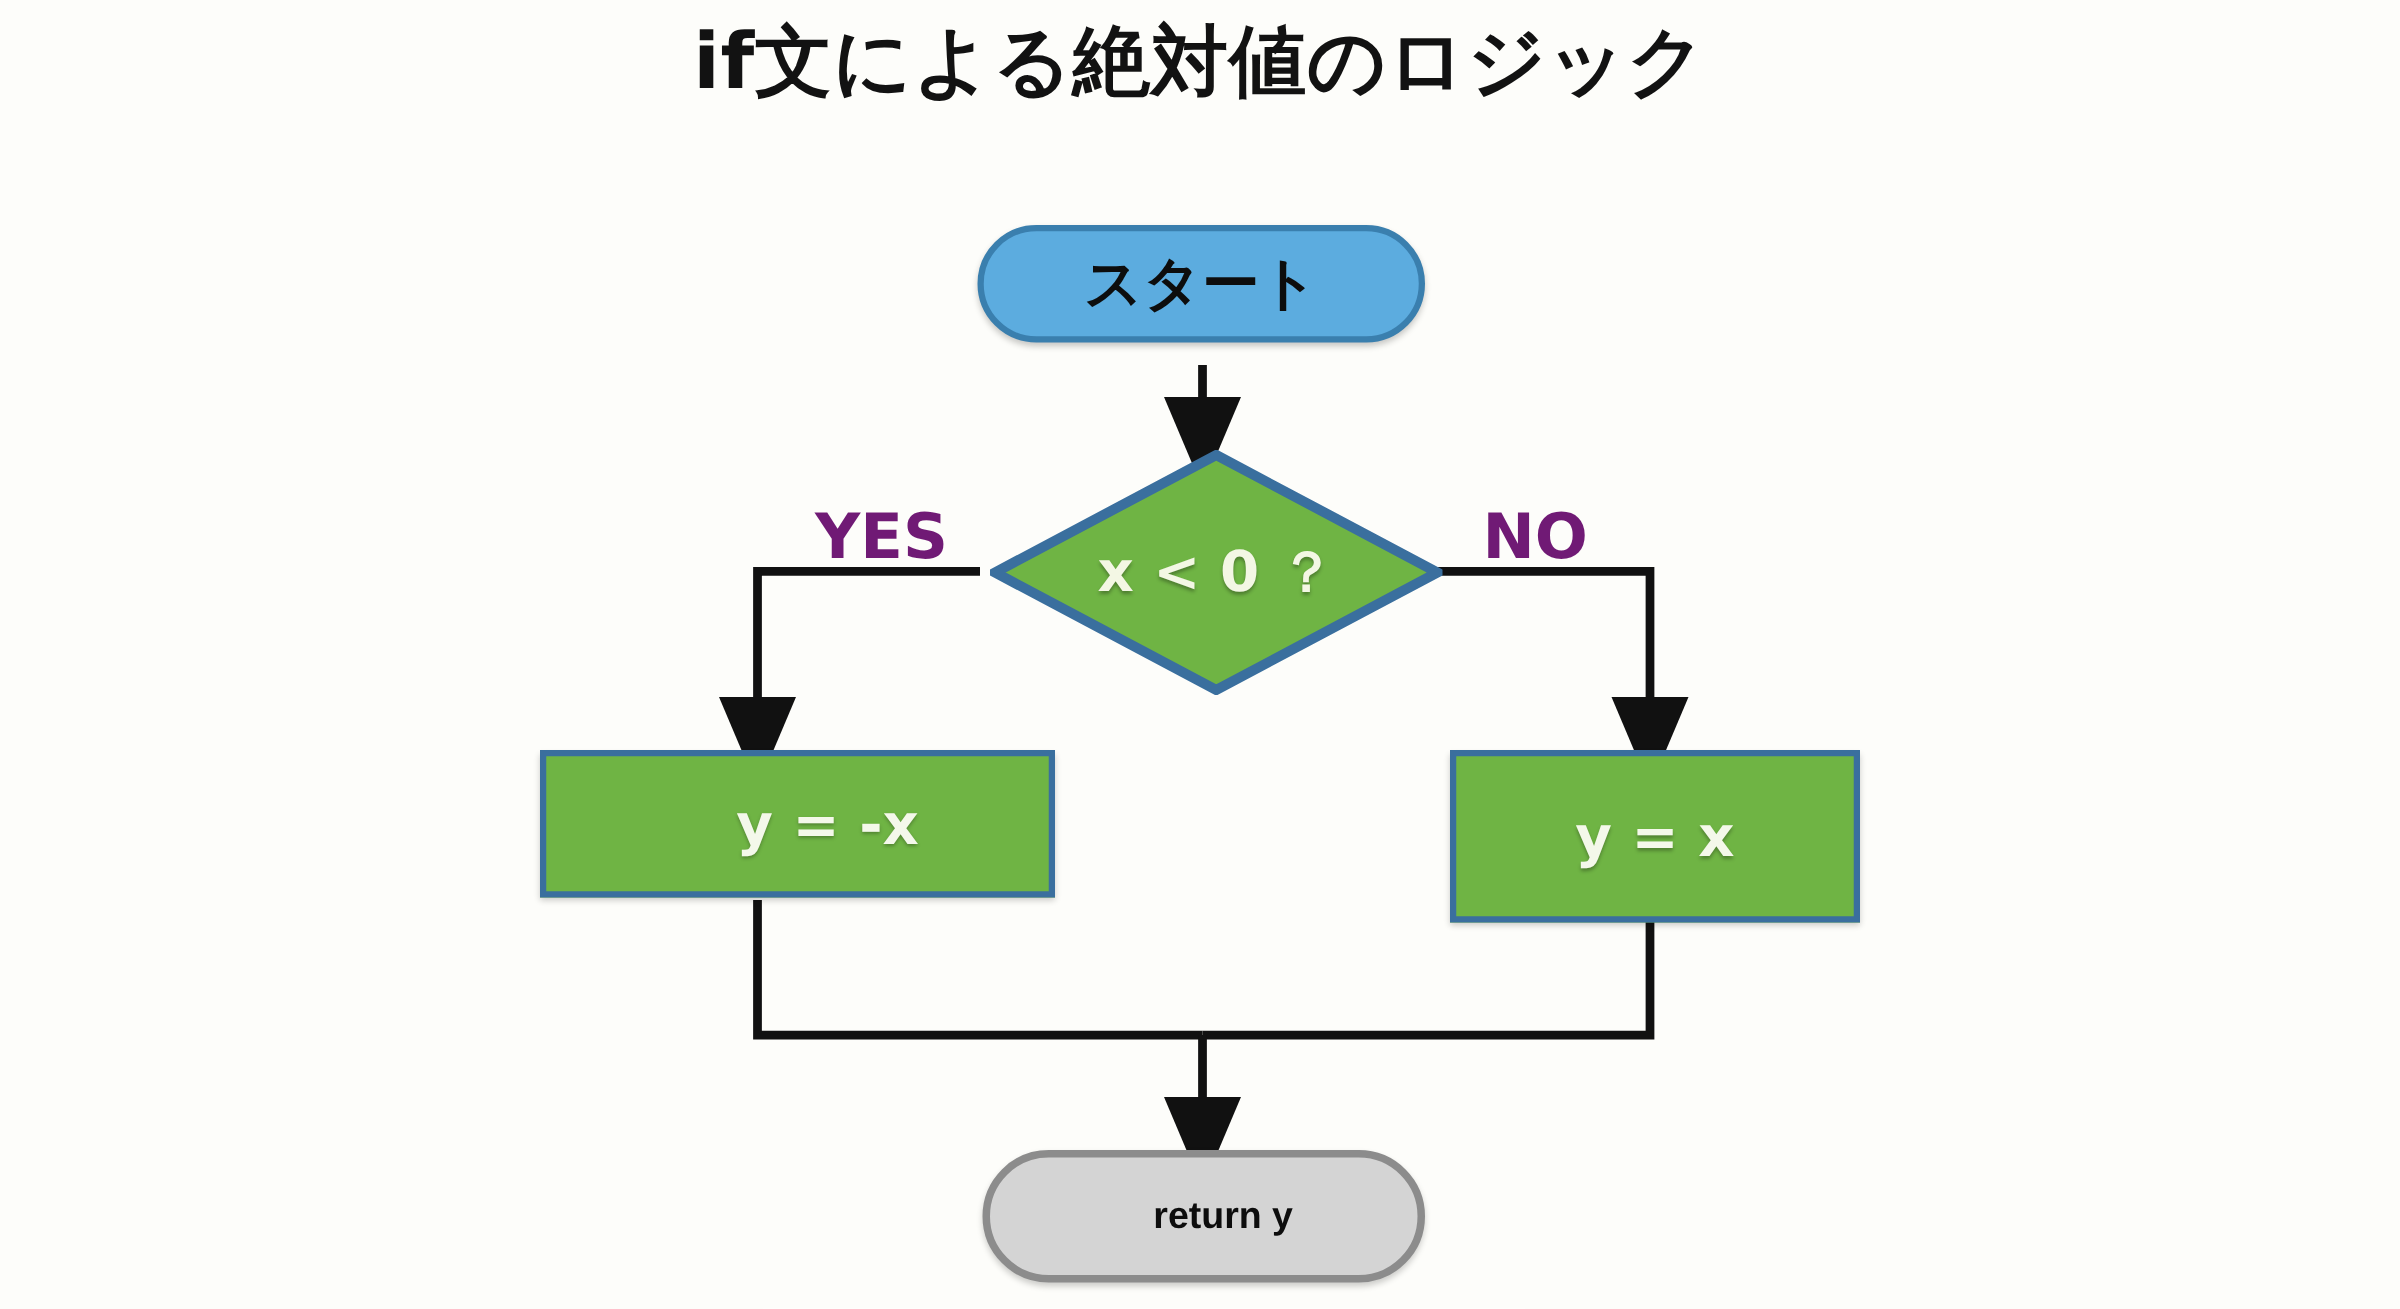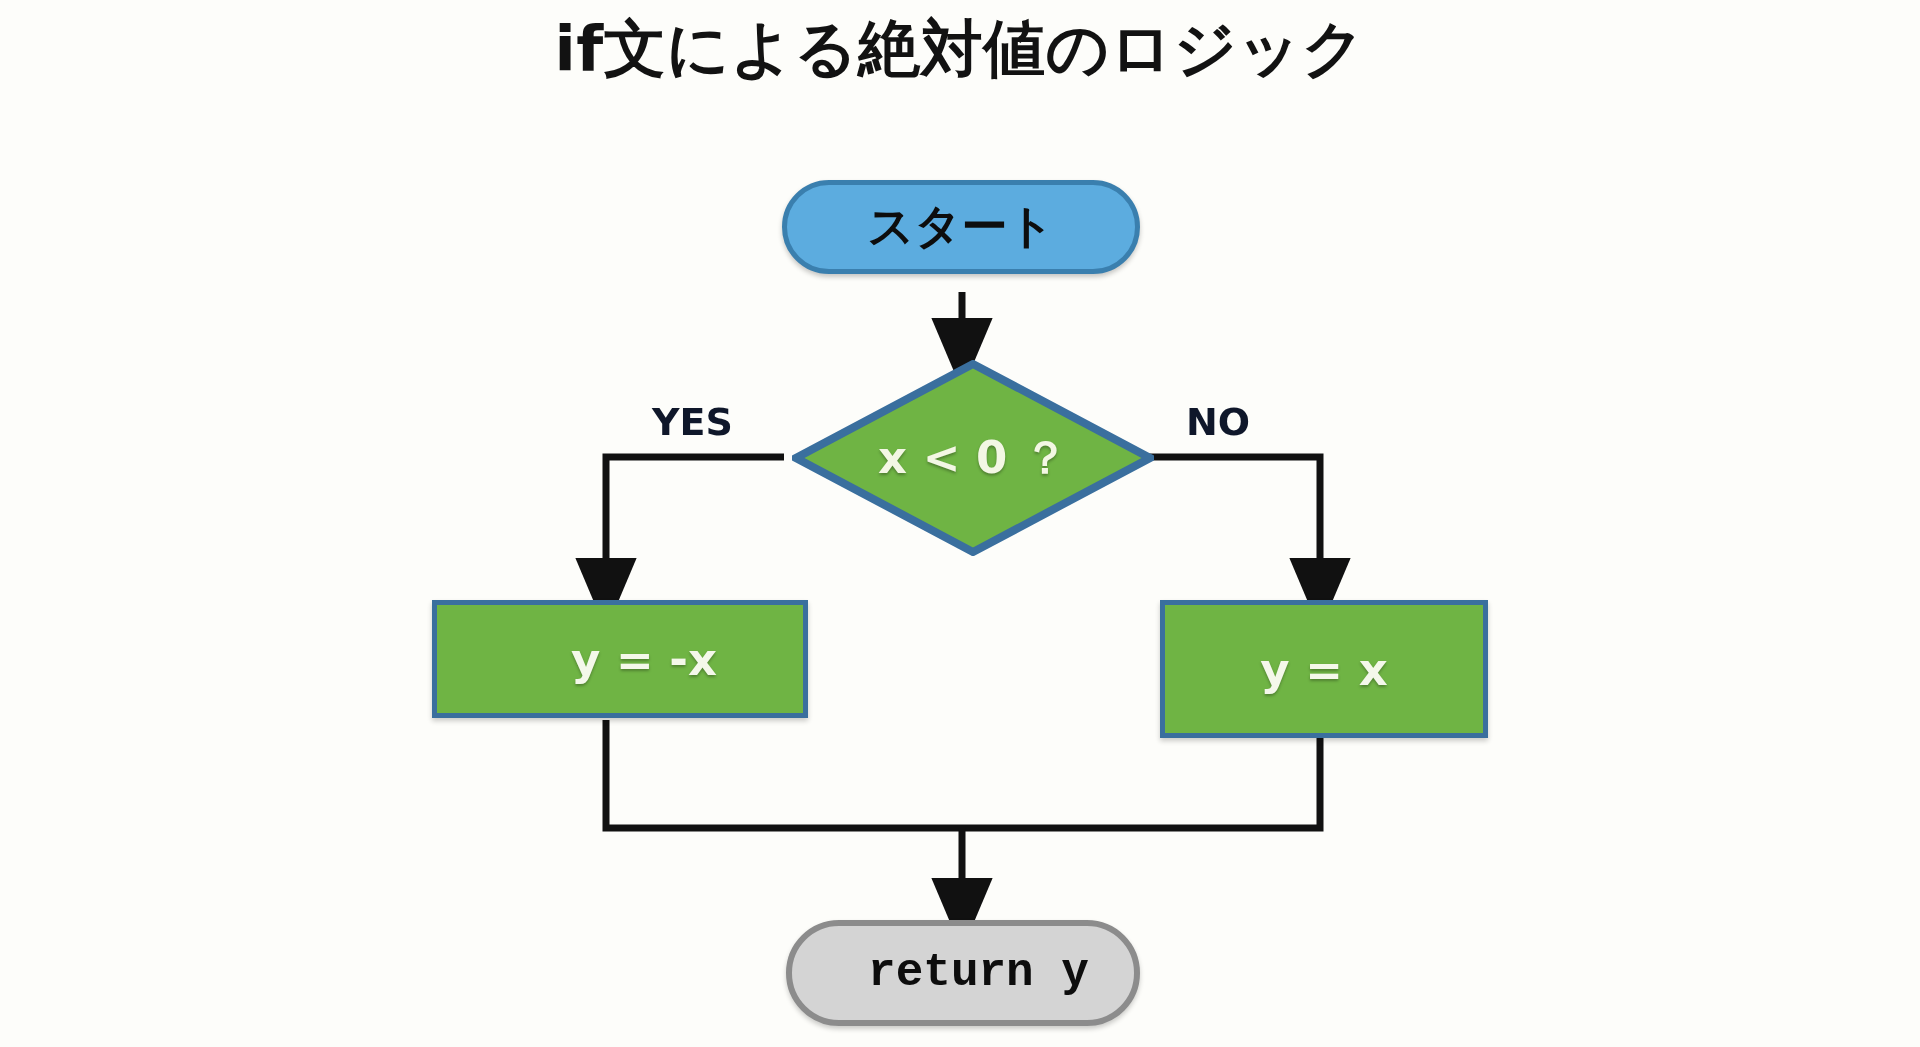--- a/index.html
+++ b/index.html
@@ -102,21 +102,21 @@
   .proc .lbl {
     font-family: "DejaVu Sans", "Liberation Sans", sans-serif;
     font-size: 45px;
     font-weight: 700;
     color: #f4f8ea;
     text-shadow: 0 2px 3px rgba(0,0,0,0.28);
   }
   #node-proc-yes {
     left: 432px;
     top: 600px;
-    width: 376px;
+    width: 412px;
     height: 118px;
     padding-left: 48px;
   }
   #node-proc-no {
     left: 1160px;
     top: 600px;
     width: 328px;
     height: 138px;
   }
 
@@ -125,34 +125,34 @@
     left: 786px;
     top: 920px;
     width: 354px;
     height: 106px;
     border-radius: 53px;
     background: #d4d4d4;
     border: 6px solid #8c8c8c;
     box-shadow: 0 3px 5px rgba(0,0,0,0.20);
   }
   #node-return .lbl {
-    font-family: Liberation Mono, monospace;
-    font-size: 46px;
+    font-family: Liberation Sans, sans-serif;
+    font-size: 30px;
     font-weight: 700;
     color: #0d0d0d;
     margin-left: 31px;
   }
 
   
   .branch-label {
     position: absolute;
     font-family: "DejaVu Sans", "Liberation Sans", sans-serif;
-    font-size: 38px;
-    font-weight: 700;
-    color: #0f172a;
+    font-size: 50px;
+    font-weight: 700;
+    color: #701a75;
     white-space: nowrap;
   }
   #label-yes { left: 652px; top: 400px; }
   #label-no  { left: 1186px; top: 400px; }
 </style>
 </head>
 <body>
 
 <div id="stage">
 

